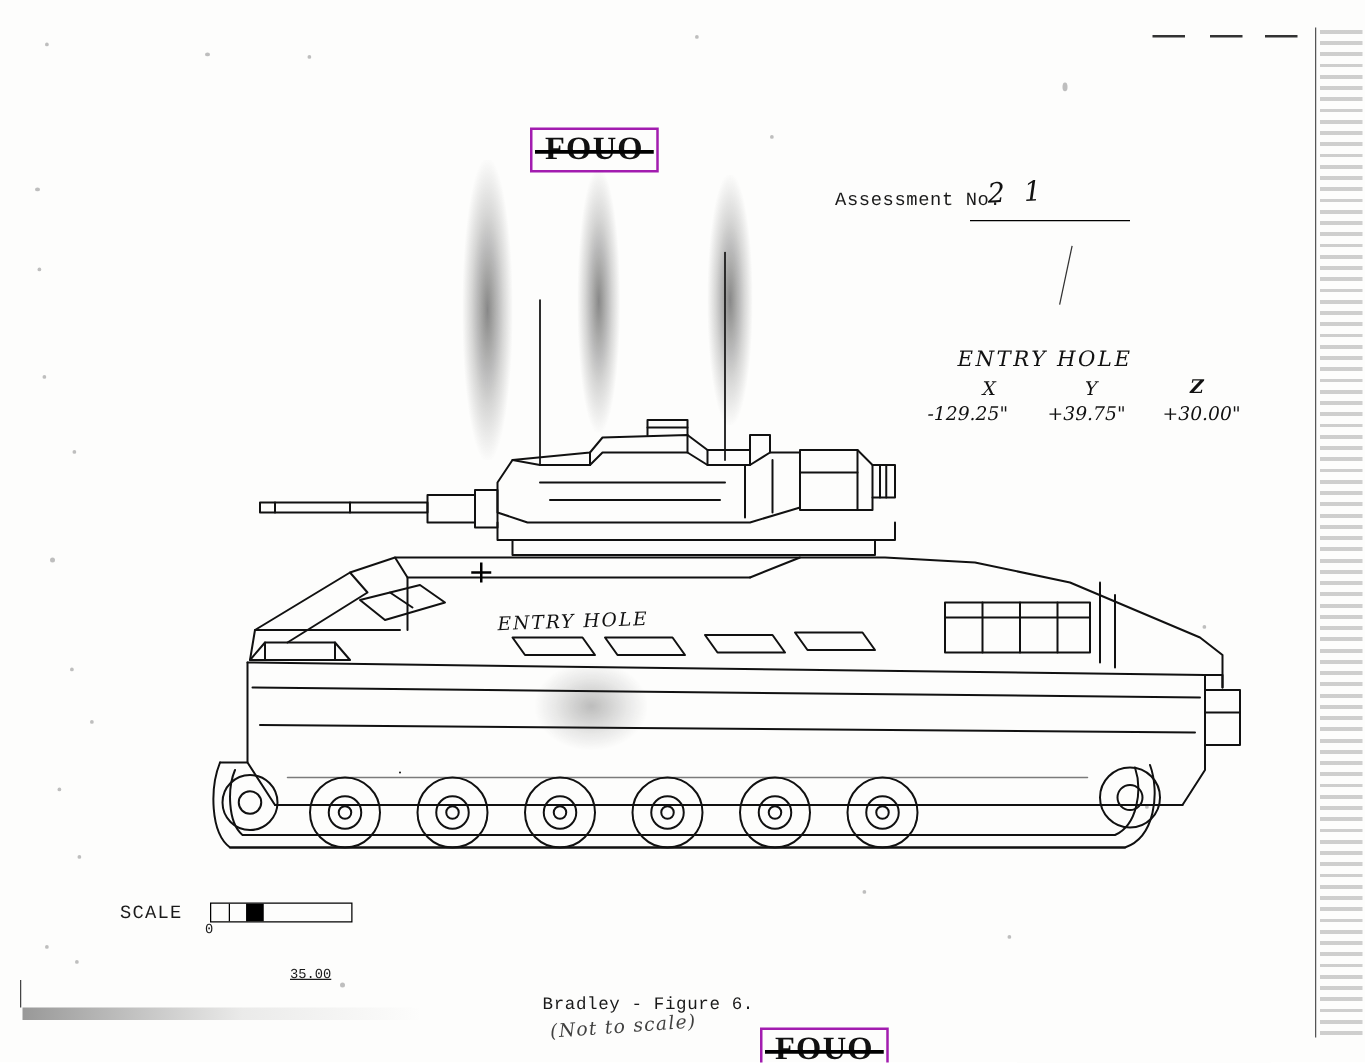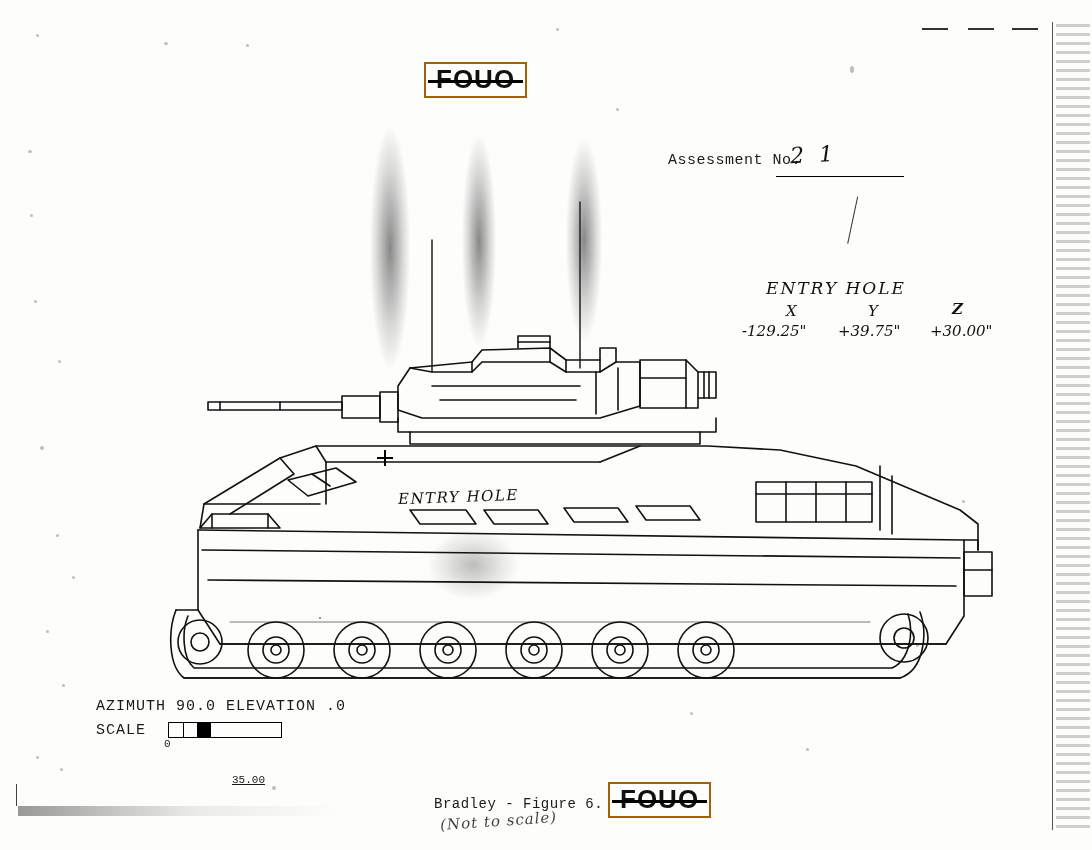--- a/index.html
+++ b/index.html
@@ -26,28 +26,29 @@
   .speck {
     position: absolute;
     background: #8a8a8a;
     border-radius: 50%;
     opacity: .55;
   }
 
   
   .stamp {
     position: absolute;
-    border: 2px solid #a16207;
+    border: 2px solid #a21caf;
     padding: 2px 10px 4px 10px;
-    font-family: Liberation Sans, sans-serif;
+    font-family: Liberation Serif, serif;
     font-weight: bold;
     letter-spacing: 1px;
     font-size: 26px;
     line-height: 1;
     background: transparent;
+    margin-top: 40px;
   }
   .stamp .strike {
     position: relative;
     display: inline-block;
   }
   .stamp .strike::after {
     content: "";
     position: absolute;
     left: -8px;
     right: -8px;
@@ -378,21 +379,20 @@
   </div>
 
   <div class="smoke" id="smoke-1"></div>
   <div class="smoke" id="smoke-2"></div>
   <div class="smoke" id="smoke-3"></div>
   <div class="smoke" id="smoke-4"></div>
 
   <div id="hull-entry-cross"></div>
   <div class="hand" id="hull-entry-hole-label">ENTRY HOLE</div>
 
-  <div class="typed" id="azimuth-line">AZIMUTH  90.0    ELEVATION    .0</div>
   <div class="typed" id="scale-label">SCALE</div>
   <div id="scale-bar">
     <div class="seg s1"></div>
     <div class="seg s2"></div>
     <div class="seg s3"></div>
   </div>
   <div class="typed" id="scale-min">0</div>
   <div class="typed" id="scale-max">35.00</div>
 
   <div class="typed" id="figure-caption">Bradley - Figure 6.</div>

